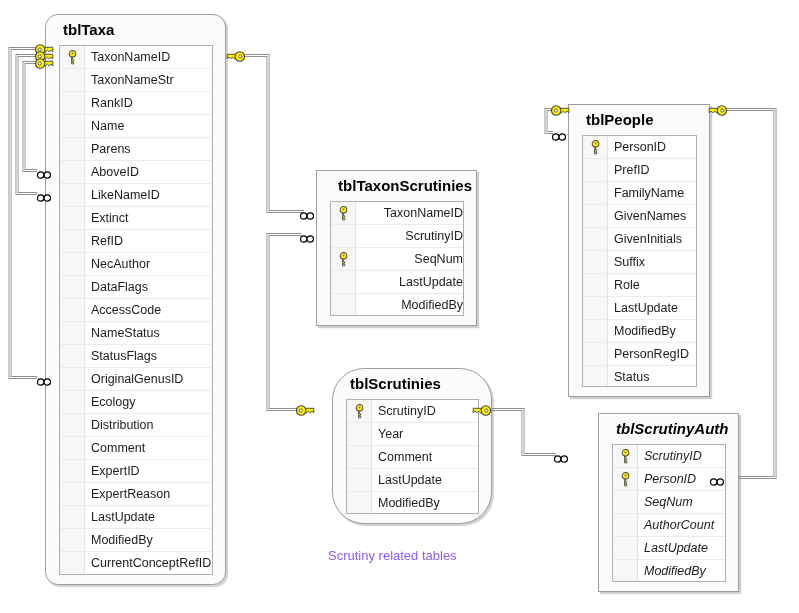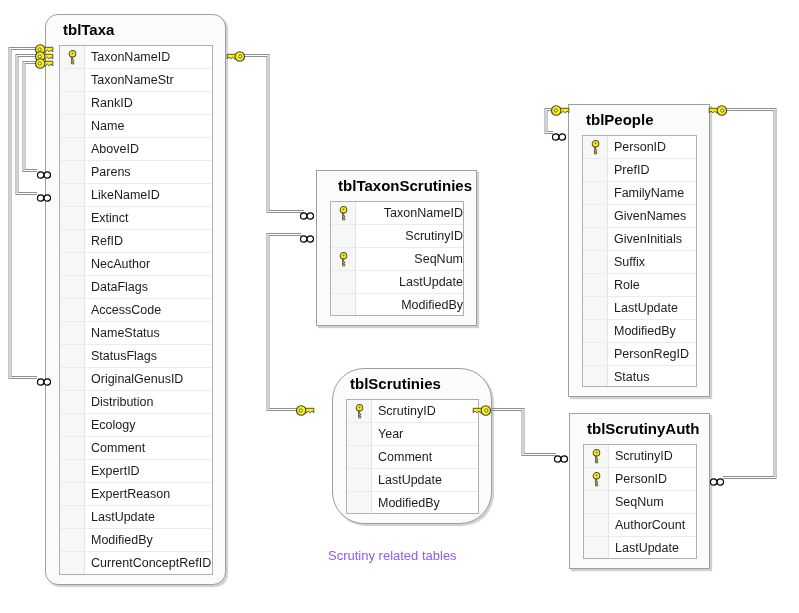--- a/index.html
+++ b/index.html
@@ -82,28 +82,28 @@
         <div class="f-row">
           <div class="key-cell"></div>
           <div class="name-cell">RankID</div>
         </div>
         <div class="f-row">
           <div class="key-cell"></div>
           <div class="name-cell">Name</div>
         </div>
         <div class="f-row">
           <div class="key-cell"></div>
+          <div class="name-cell">Parens</div>
+        </div>
+        <div class="f-row">
+          <div class="key-cell"></div>
           <div class="name-cell">AboveID</div>
         </div>
         <div class="f-row">
           <div class="key-cell"></div>
-          <div class="name-cell">Parens</div>
-        </div>
-        <div class="f-row">
-          <div class="key-cell"></div>
           <div class="name-cell">LikeNameID</div>
         </div>
         <div class="f-row">
           <div class="key-cell"></div>
           <div class="name-cell">Extinct</div>
         </div>
         <div class="f-row">
           <div class="key-cell"></div>
           <div class="name-cell">RefID</div>
         </div>
@@ -126,25 +126,25 @@
         <div class="f-row">
           <div class="key-cell"></div>
           <div class="name-cell">StatusFlags</div>
         </div>
         <div class="f-row">
           <div class="key-cell"></div>
           <div class="name-cell">OriginalGenusID</div>
         </div>
         <div class="f-row">
           <div class="key-cell"></div>
+          <div class="name-cell">Ecology</div>
+        </div>
+        <div class="f-row">
+          <div class="key-cell"></div>
           <div class="name-cell">Distribution</div>
-        </div>
-        <div class="f-row">
-          <div class="key-cell"></div>
-          <div class="name-cell">Ecology</div>
         </div>
         <div class="f-row">
           <div class="key-cell"></div>
           <div class="name-cell">Comment</div>
         </div>
         <div class="f-row">
           <div class="key-cell"></div>
           <div class="name-cell">ExpertID</div>
         </div>
         <div class="f-row">
@@ -281,21 +281,21 @@
         <div class="f-row">
           <div class="key-cell"></div>
           <div class="name-cell">LastUpdate</div>
         </div>
         <div class="f-row">
           <div class="key-cell"></div>
           <div class="name-cell">ModifiedBy</div>
         </div>
       </div>
     </div>
-    <div class="tbl" style="left: 569px; top: 413px; width: 141px; height: 156px;">
+    <div class="tbl" style="left: 598px; top: 413px; width: 141px; height: 179px; font-style: italic;">
       <div class="tbl-title">tblScrutinyAuth</div>
       <div class="tbl-list">
         <div class="f-row">
           <div class="key-cell">
             <svg width="11" height="17" viewBox="0 0 12 18">
               <circle cx="6" cy="5" r="3.6" fill="#FFF200" stroke="#4A4A4A" stroke-width="1.1"></circle>
               <circle cx="6" cy="4.6" r="1.2" fill="#8a8a3a"></circle>
               <path d="M4.9,8.2 L4.9,16 L7.4,16 L7.4,14.4 L6.1,14.4 L6.1,13 L7.4,13 L7.4,11.6 L6.1,11.6 L6.1,8.2 Z" fill="#FFF200" stroke="#4A4A4A" stroke-width="0.9"></path>
             </svg>
           </div>

